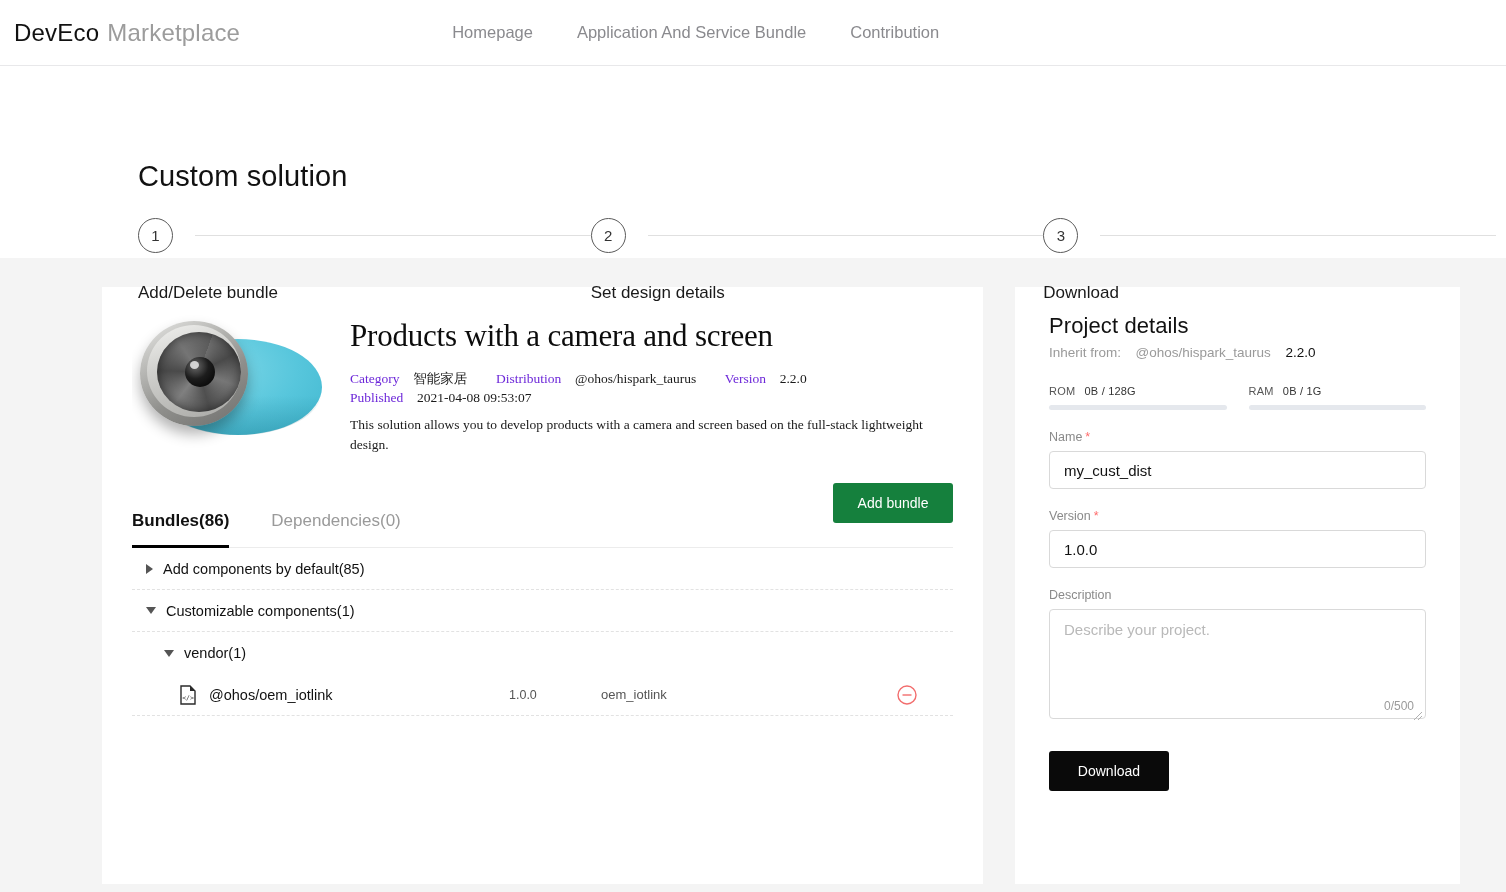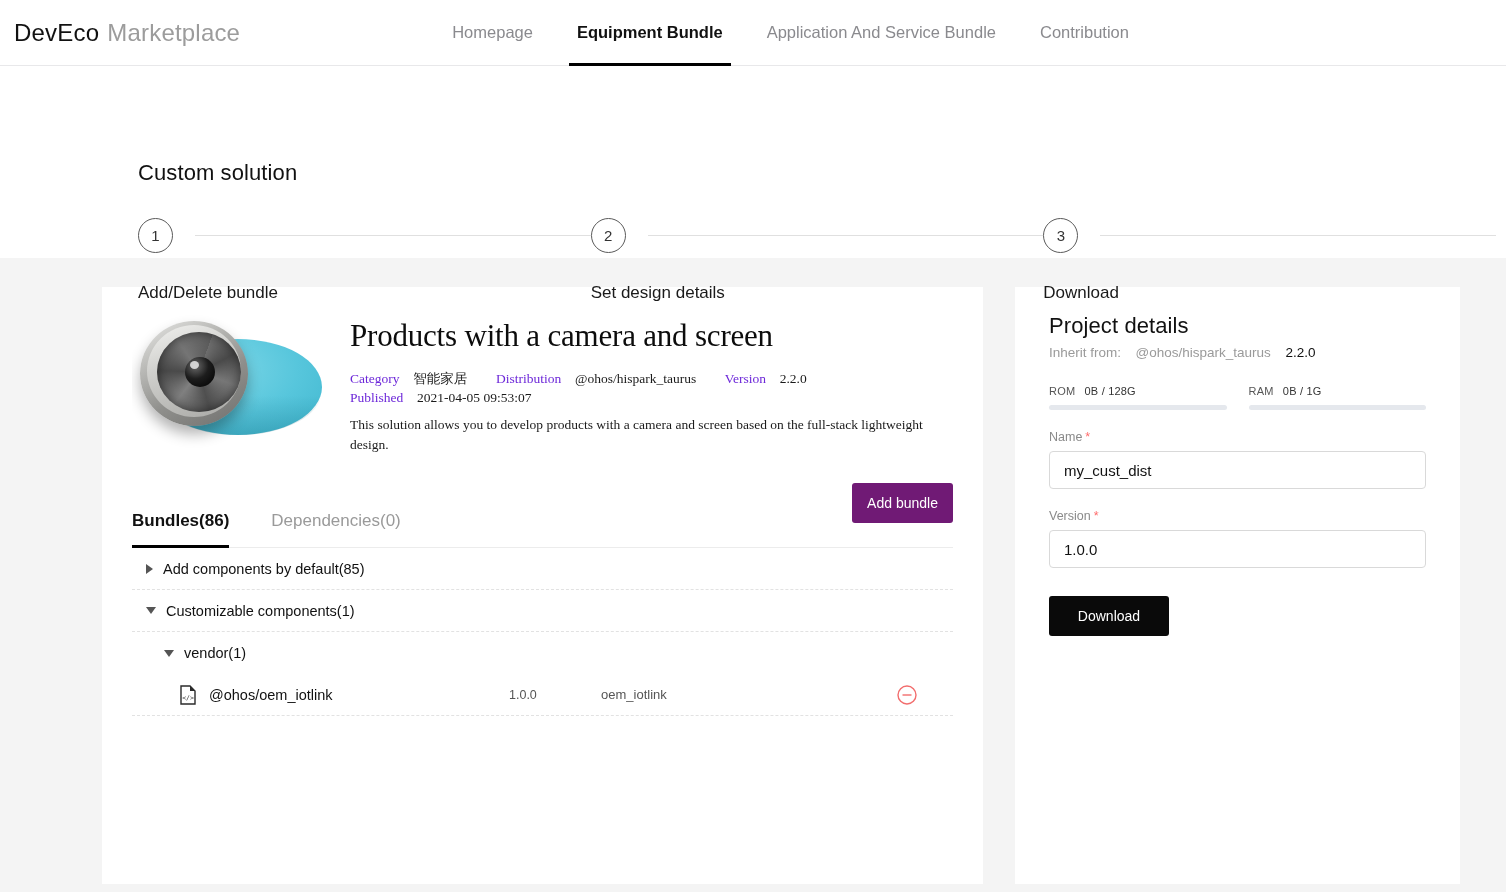--- a/index.html
+++ b/index.html
@@ -63,21 +63,21 @@
   
   .stepband {
     background: #fff;
     height: 192px;
     padding: 0;
     position: relative;
   }
   .custom-title {
     position: absolute;
     left: 138px; top: 94px;
-    font-size: 22px;
+    font-size: 29px;
     font-weight: 400;
     color: #111;
     letter-spacing: .1px;
   }
   .steps {
     position: absolute;
     left: 138px; top: 152px;
     right: 10px;
     display: flex;
   }
@@ -243,27 +243,27 @@
   .tab.active { color: #111; font-weight: 700; }
   .tab.active::after {
     content: "";
     position: absolute;
     left: 0; right: 0; bottom: -1px;
     height: 3px; background: #000;
   }
   .add-bundle {
     position: absolute;
     right: 0; top: -28px;
-    background: #701a75;
+    background: #15803d;
     color: #fff;
     border: none;
     border-radius: 3px;
     font-size: 14px;
     font-family: inherit;
-    width: 101px; height: 40px;
+    width: 120px; height: 40px;
     cursor: pointer;
   }
 
   
   .tree { padding-top: 0; }
   .tree-row {
     height: 42px;
     display: flex;
     align-items: center;
     font-size: 14.5px;
@@ -402,21 +402,20 @@
 </head>
 <body>
 
 <div class="topbar">
   <div class="brand">
     <span class="b1">DevEco</span>
     <span class="b2">Marketplace</span>
   </div>
   <div class="nav">
     <div class="nav-item">Homepage</div>
-    <div class="nav-item active">Equipment Bundle</div>
     <div class="nav-item">Application And Service Bundle</div>
     <div class="nav-item">Contribution</div>
   </div>
 </div>
 
 <div class="stepband">
   <div class="custom-title">Custom solution</div>
   <div class="steps">
 
     <div class="step">
@@ -475,21 +474,21 @@
           <span class="meta-v">@ohos/hispark_taurus</span>
           <span class="gap-l"></span>
           <span class="meta-k">Version</span>
           <span class="gap-s"></span>
           <span class="meta-v">2.2.0</span>
         </div>
 
         <div class="meta-row">
           <span class="meta-k">Published</span>
           <span class="gap-s"></span>
-          <span class="meta-v">2021-04-05 09:53:07</span>
+          <span class="meta-v">2021-04-08 09:53:07</span>
         </div>
 
         <div class="prod-desc">This solution allows you to develop products with a camera and screen based on the full-stack lightweight design.</div>
       </div>
     </div>
 
     <div class="tabs">
       <div class="tab active">Bundles(86)</div>
       <div class="tab">Dependencies(0)</div>
       <button class="add-bundle">Add bundle</button>
@@ -574,17 +573,28 @@
       <input class="text-input" value="my_cust_dist" style="">
     </div>
 
     <div class="field">
       <div class="field-label">
         <span>Version</span><span class="req">*</span>
       </div>
       <input class="text-input" value="1.0.0" style="">
     </div>
 
+    <div class="field">
+      <div class="field-label">Description</div>
+      <div class="ta-wrap">
+        <textarea class="text-area" placeholder="Describe your project." style=""></textarea>
+        <div class="counter">0/500</div>
+        <svg class="resize-grip" viewBox="0 0 10 10">
+          <line x1="1" y1="9" x2="9" y2="1" stroke="#b0b0b0" stroke-width="1"></line>
+          <line x1="5" y1="9" x2="9" y2="5" stroke="#b0b0b0" stroke-width="1"></line>
+        </svg>
+      </div>
+    </div>
 
     <button class="download-btn">Download</button>
 
   </div>
 </div>
 
 </body></html>

